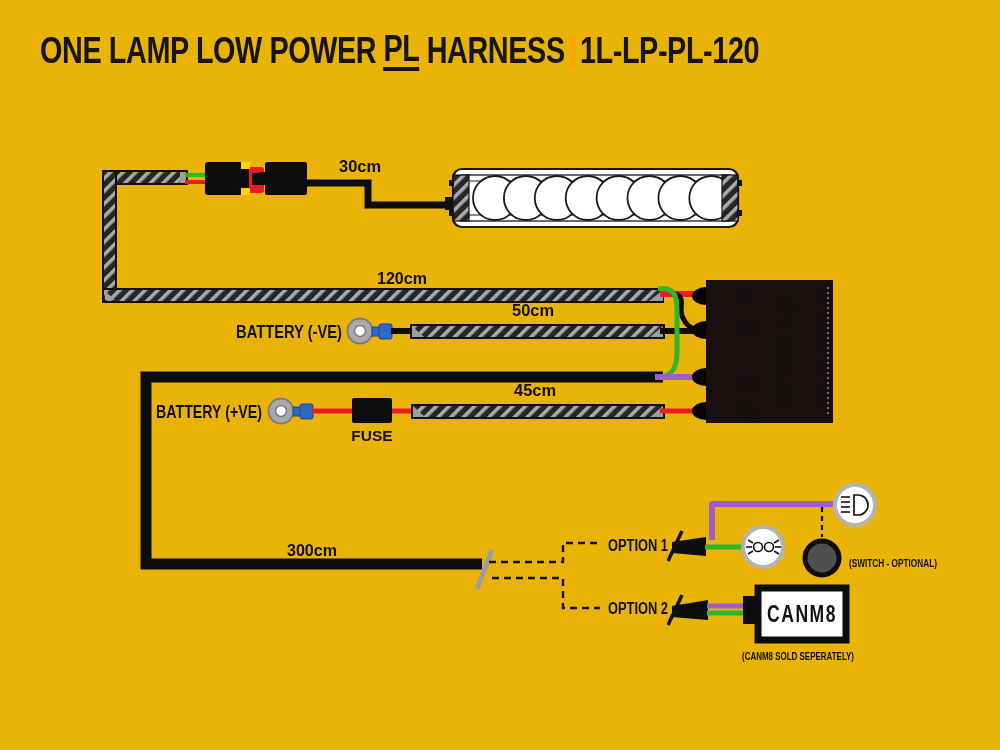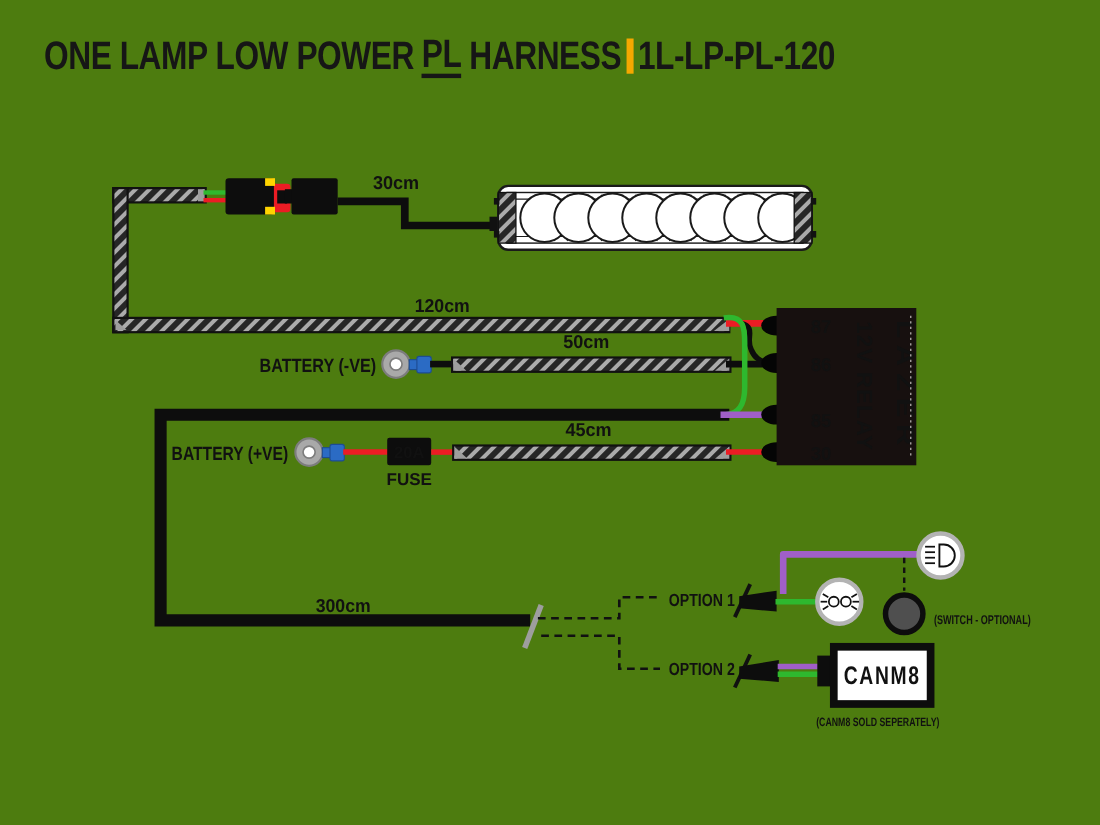--- a/index.html
+++ b/index.html
@@ -1,16 +1,16 @@
 <!DOCTYPE html>
 <html><head>
 <meta charset="utf-8">
 <style>
   html,body{margin:0;padding:0;background:#ffffff;width:1000px;height:750px;overflow:hidden;}
-  .canvas{position:relative;width:1000px;height:750px;background:#4d7c0f;font-family:"Liberation Sans","DejaVu Sans",sans-serif;}
+  .canvas{position:relative;width:1000px;height:750px;background:#eab308;font-family:"Liberation Sans","DejaVu Sans",sans-serif;}
   .title-row{position:absolute;left:40px;top:30px;display:flex;align-items:center;white-space:nowrap;
              transform:scaleX(0.80);transform-origin:left center;}
   .title-row span{font-size:36px;font-weight:bold;color:#161616;letter-spacing:-0.5px;}
   .t-gap{margin-right:9px;}
   .t-underline{border-bottom:4px solid #161616;padding-bottom:0px;line-height:1.0;}
   .t-pipe{display:inline-block;width:8px;height:32px;background:#F5A800;margin:0 5px 0 6px;}
   svg text{font-family:"Liberation Sans","DejaVu Sans",sans-serif;font-weight:bold;fill:#111;}
 </style>
 </head>
 <body>

